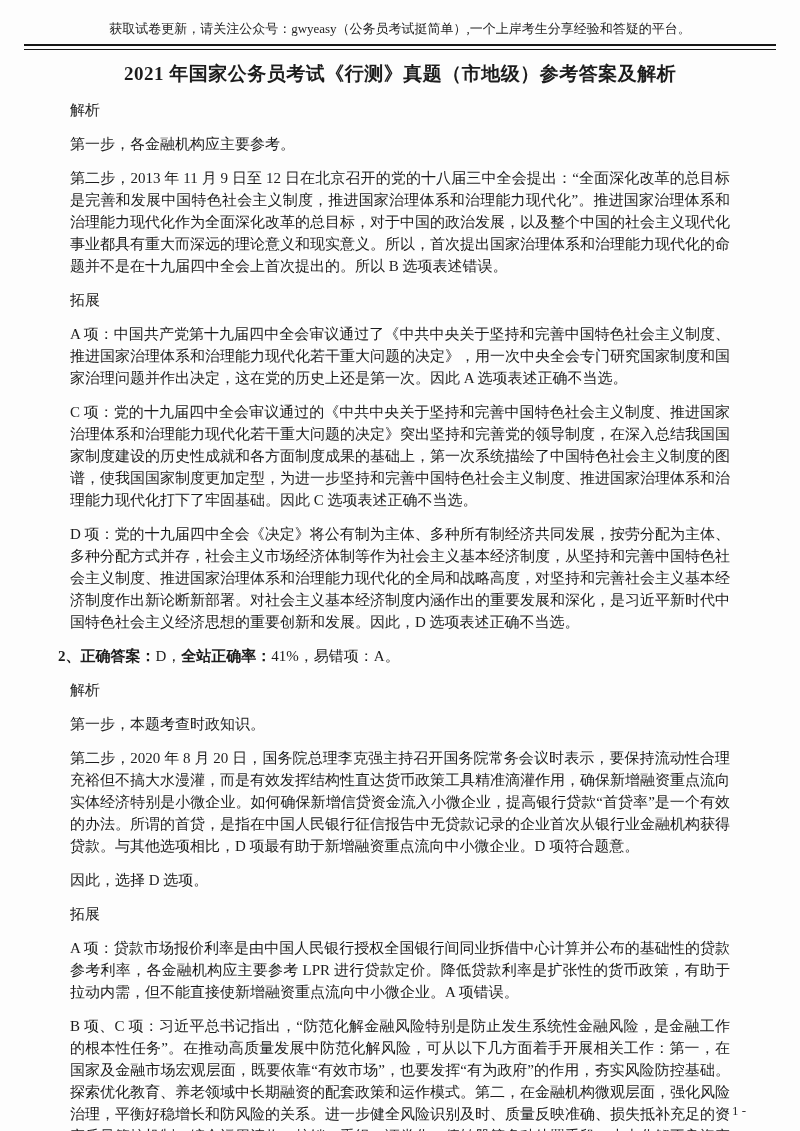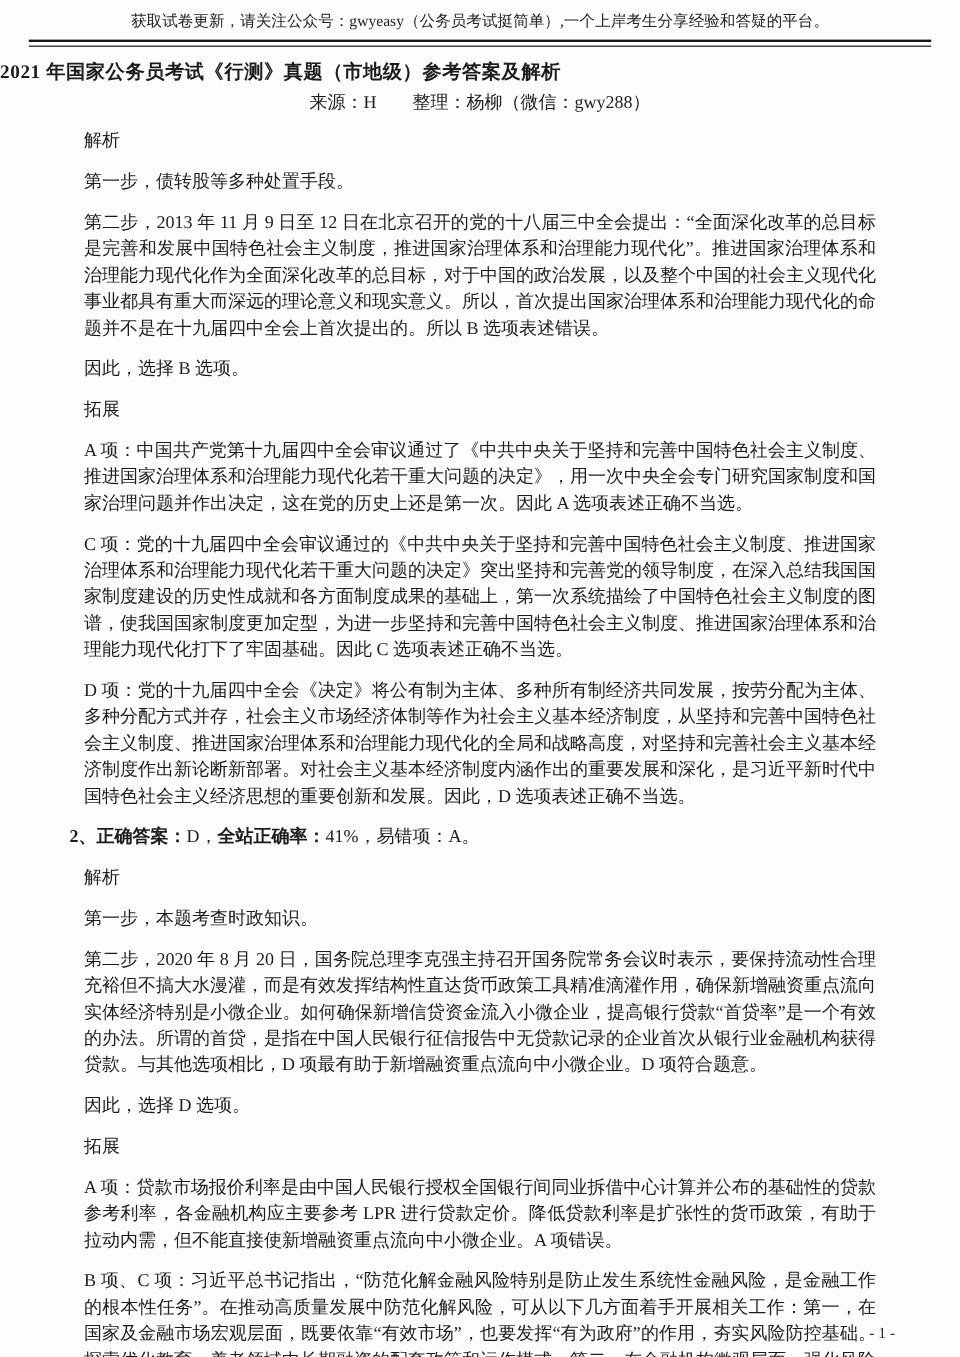--- a/index.html
+++ b/index.html
@@ -9,31 +9,32 @@
     margin: 0 auto;
     background: #fdfdfd;
     position: relative;
     overflow: hidden;
     font-family: "Liberation Serif", "DejaVu Serif", serif;
     color: #1c1c1c;
   }
   .notice {
     text-align: center;
     font-size: 13px;
-    padding-top: 9px;
+    padding-top: 20px;
     color: #222;
   }
   .double-rule {
     margin: 6px 24px 0;
     height: 3px;
     border-top: 2px solid #161616;
     border-bottom: 1px solid #161616;
   }
   .title {
-    font-size: 16px;
+    text-align: center;
+    font-size: 19px;
     font-weight: bold;
     margin: 11px 0 0;
     letter-spacing: 0.5px;
   }
   .byline {
     text-align: center;
     font-size: 15px;
     margin-top: 5px;
   }
   .byline .src { margin-right: 30px; }
@@ -60,31 +61,27 @@
 </head>
 <body>
 
 <div class="page">
 
   <div class="notice">获取试卷更新，请关注公众号：gwyeasy（公务员考试挺简单）,一个上岸考生分享经验和答疑的平台。</div>
   <div class="double-rule"></div>
 
   <h1 class="title">2021 年国家公务员考试《行测》真题（市地级）参考答案及解析</h1>
 
-  <div class="byline">
-    <span class="src">来源：H</span><span>整理：杨柳（微信：gwy288）</span>
-  </div>
 
   <div class="content">
 
     <section>
       <p class="para">解析</p>
-      <p class="para">第一步，债转股等多种处置手段。</p>
+      <p class="para">第一步，各金融机构应主要参考。</p>
       <p class="para">第二步，2013 年 11 月 9 日至 12 日在北京召开的党的十八届三中全会提出：“全面深化改革的总目标是完善和发展中国特色社会主义制度，推进国家治理体系和治理能力现代化”。推进国家治理体系和治理能力现代化作为全面深化改革的总目标，对于中国的政治发展，以及整个中国的社会主义现代化事业都具有重大而深远的理论意义和现实意义。所以，首次提出国家治理体系和治理能力现代化的命题并不是在十九届四中全会上首次提出的。所以 B 选项表述错误。</p>
-      <p class="para">因此，选择 B 选项。</p>
       <p class="para">拓展</p>
       <p class="para">A 项：中国共产党第十九届四中全会审议通过了《中共中央关于坚持和完善中国特色社会主义制度、推进国家治理体系和治理能力现代化若干重大问题的决定》，用一次中央全会专门研究国家制度和国家治理问题并作出决定，这在党的历史上还是第一次。因此 A 选项表述正确不当选。</p>
       <p class="para">C 项：党的十九届四中全会审议通过的《中共中央关于坚持和完善中国特色社会主义制度、推进国家治理体系和治理能力现代化若干重大问题的决定》突出坚持和完善党的领导制度，在深入总结我国国家制度建设的历史性成就和各方面制度成果的基础上，第一次系统描绘了中国特色社会主义制度的图谱，使我国国家制度更加定型，为进一步坚持和完善中国特色社会主义制度、推进国家治理体系和治理能力现代化打下了牢固基础。因此 C 选项表述正确不当选。</p>
       <p class="para">D 项：党的十九届四中全会《决定》将公有制为主体、多种所有制经济共同发展，按劳分配为主体、多种分配方式并存，社会主义市场经济体制等作为社会主义基本经济制度，从坚持和完善中国特色社会主义制度、推进国家治理体系和治理能力现代化的全局和战略高度，对坚持和完善社会主义基本经济制度作出新论断新部署。对社会主义基本经济制度内涵作出的重要发展和深化，是习近平新时代中国特色社会主义经济思想的重要创新和发展。因此，D 选项表述正确不当选。</p>
     </section>
 
     <section>
       <p class="q-heading">
         <span class="b">2、正确答案：</span><span>D，</span><span class="b">全站正确率：</span><span>41%，</span><span>易错项：A。</span>
       </p>

